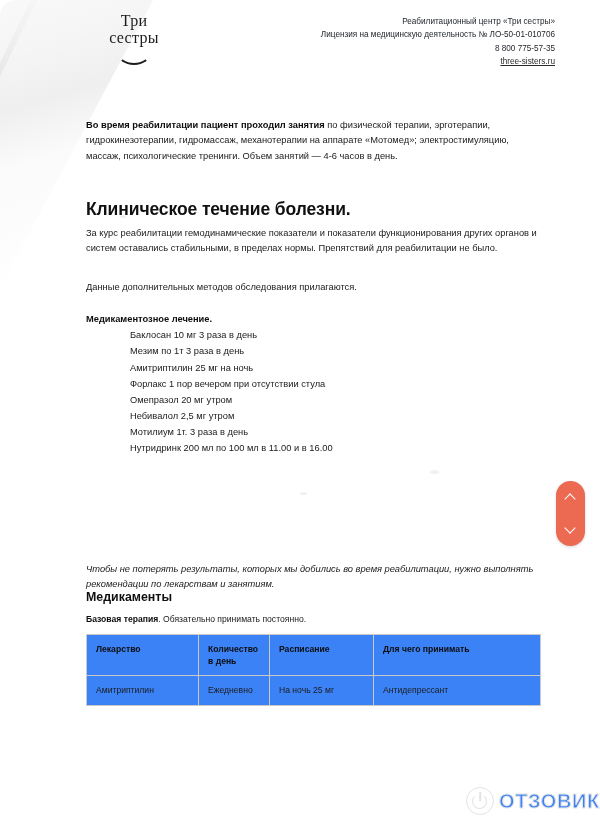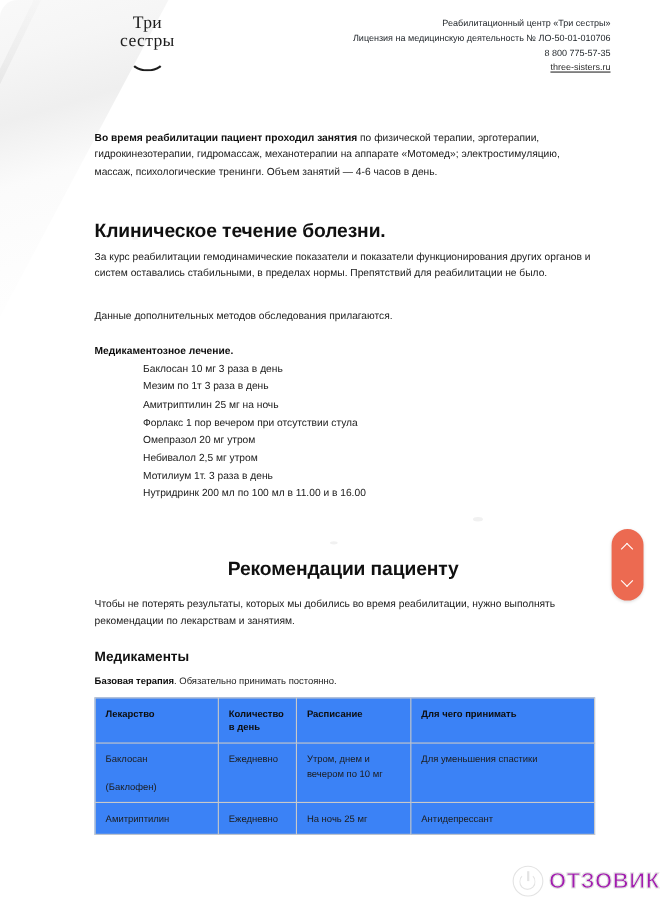--- a/index.html
+++ b/index.html
@@ -249,21 +249,21 @@
     width: 13px;
     height: 13px;
     border: 1.6px solid #e3e3e3;
     border-top-color: transparent;
     border-radius: 50%;
   }
   .wm-text {
     font-size: 20px;
     font-weight: bold;
     letter-spacing: .6px;
-    color: #a21caf;
+    color: #3b82f6;
     -webkit-text-stroke: 1px #e4e4e4;
     text-shadow: 0 0 0 #e4e4e4;
   }
 </style>
 </head>
 <body>
 
 <div id="page">
 
   <div class="scan-sheet"></div>
@@ -311,25 +311,22 @@
       <li>Мезим по 1т 3 раза в день</li>
       <li>Амитриптилин 25 мг на ночь</li>
       <li>Форлакс 1 пор вечером при отсутствии стула</li>
       <li>Омепразол 20 мг утром</li>
       <li>Небивалол 2,5 мг утром</li>
       <li>Мотилиум 1т. 3 раза в день</li>
       <li>Нутридринк 200 мл по 100 мл в 11.00 и в 16.00</li>
     </ul>
   </div>
 
-  <div class="block" style="top:507px;">
-    <h2 class="sec-title centered">Рекомендации пациенту</h2>
-  </div>
-
-  <div class="block" style="top:542px;">
+
+  <div class="block" style="top:562px;font-style:italic;">
     <p class="para">Чтобы не потерять результаты, которых мы добились во время реабилитации, нужно выполнять рекомендации по лекарствам и занятиям.</p>
   </div>
 
   <div class="block" style="top:590px;">
     <h3 class="sub-title">Медикаменты</h3>
   </div>
 
   <div class="block" style="top:613px;">
     <div class="lead-note"><b>Базовая терапия</b><span>. Обязательно принимать постоянно.</span></div>
   </div>
@@ -345,26 +342,20 @@
       <thead>
         <tr>
           <th>Лекарство</th>
           <th><span>Количество</span><br><span>в день</span></th>
           <th>Расписание</th>
           <th>Для чего принимать</th>
         </tr>
       </thead>
       <tbody>
         <tr>
-          <td class="plain"><span>Баклосан</span><span class="cell-sub">(Баклофен)</span></td>
-          <td class="plain">Ежедневно</td>
-          <td class="plain"><span>Утром, днем и</span><br><span>вечером по 10 мг</span></td>
-          <td class="plain">Для уменьшения спастики</td>
-        </tr>
-        <tr>
           <td class="plain">Амитриптилин</td>
           <td class="plain">Ежедневно</td>
           <td class="plain">На ночь 25 мг</td>
           <td class="plain">Антидепрессант</td>
         </tr>
       </tbody>
     </table>
   </div>
 
   <div class="scroll-pill">

